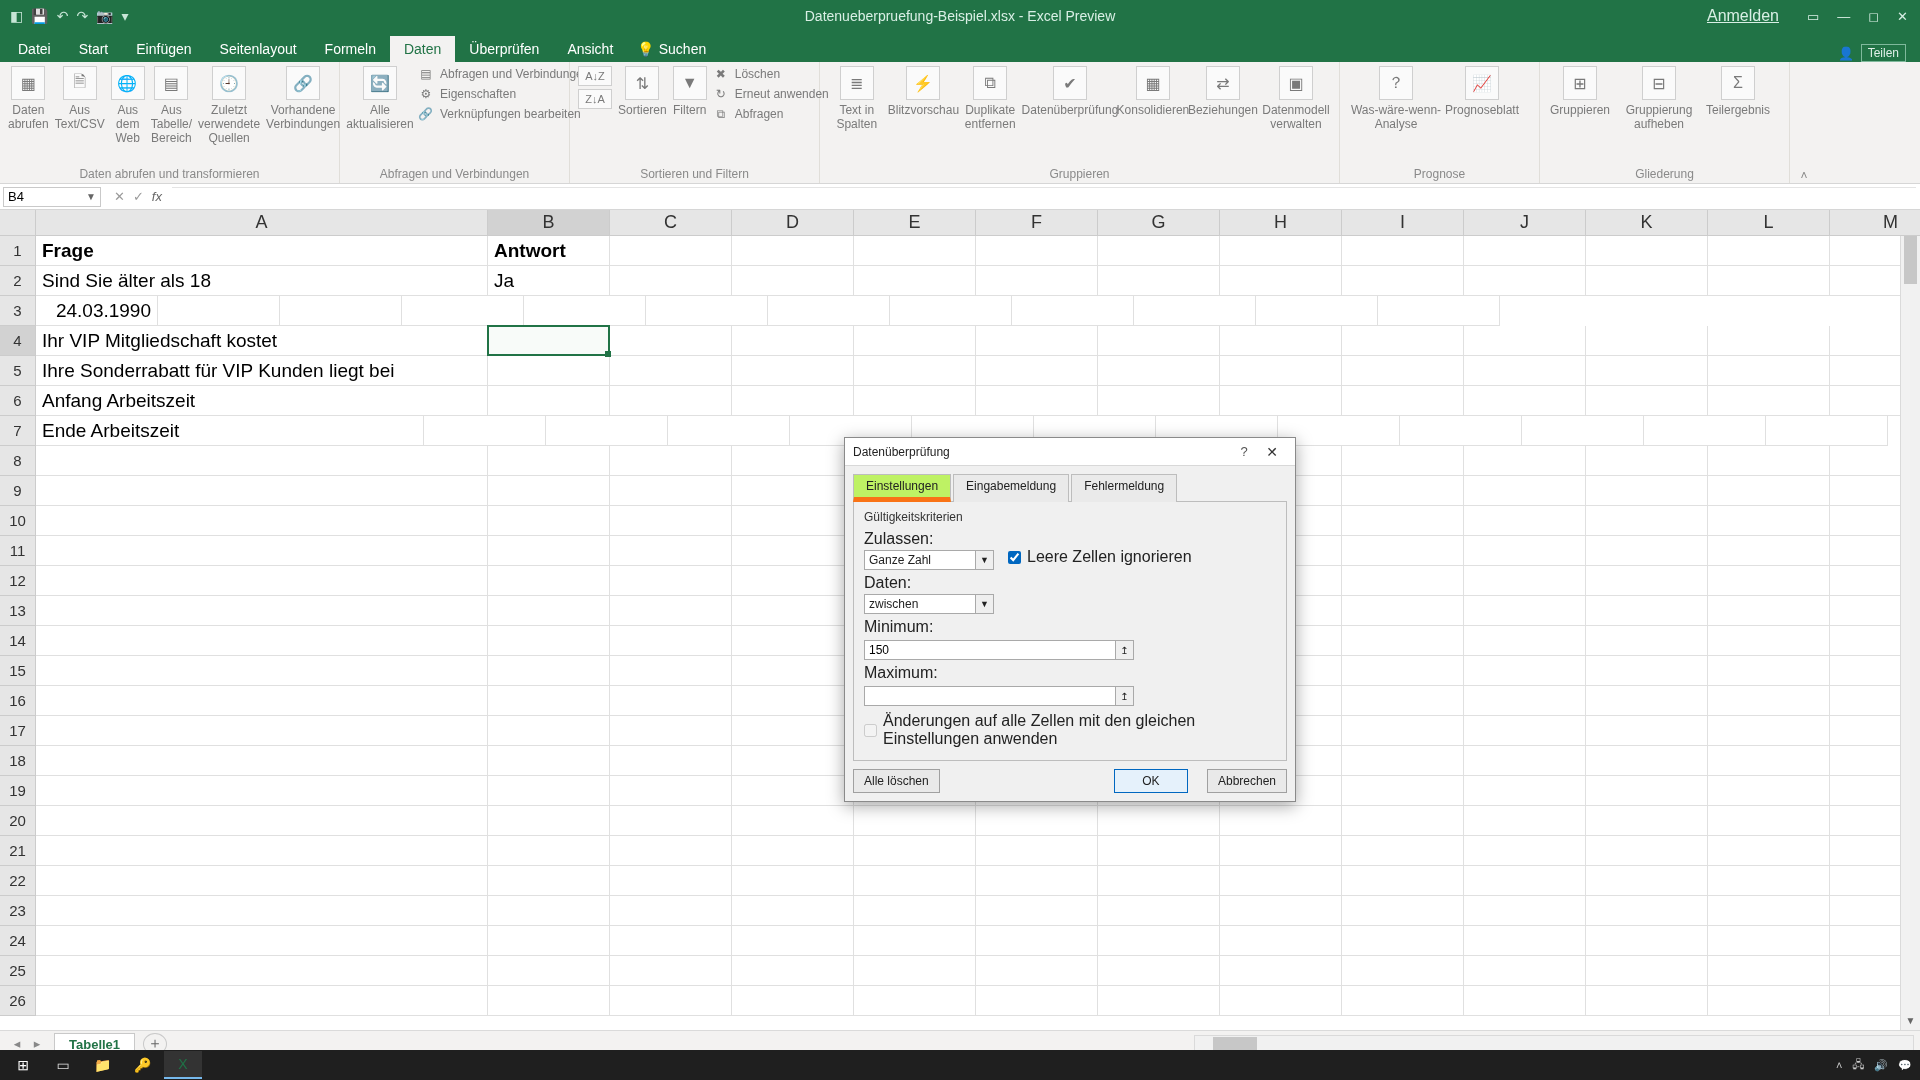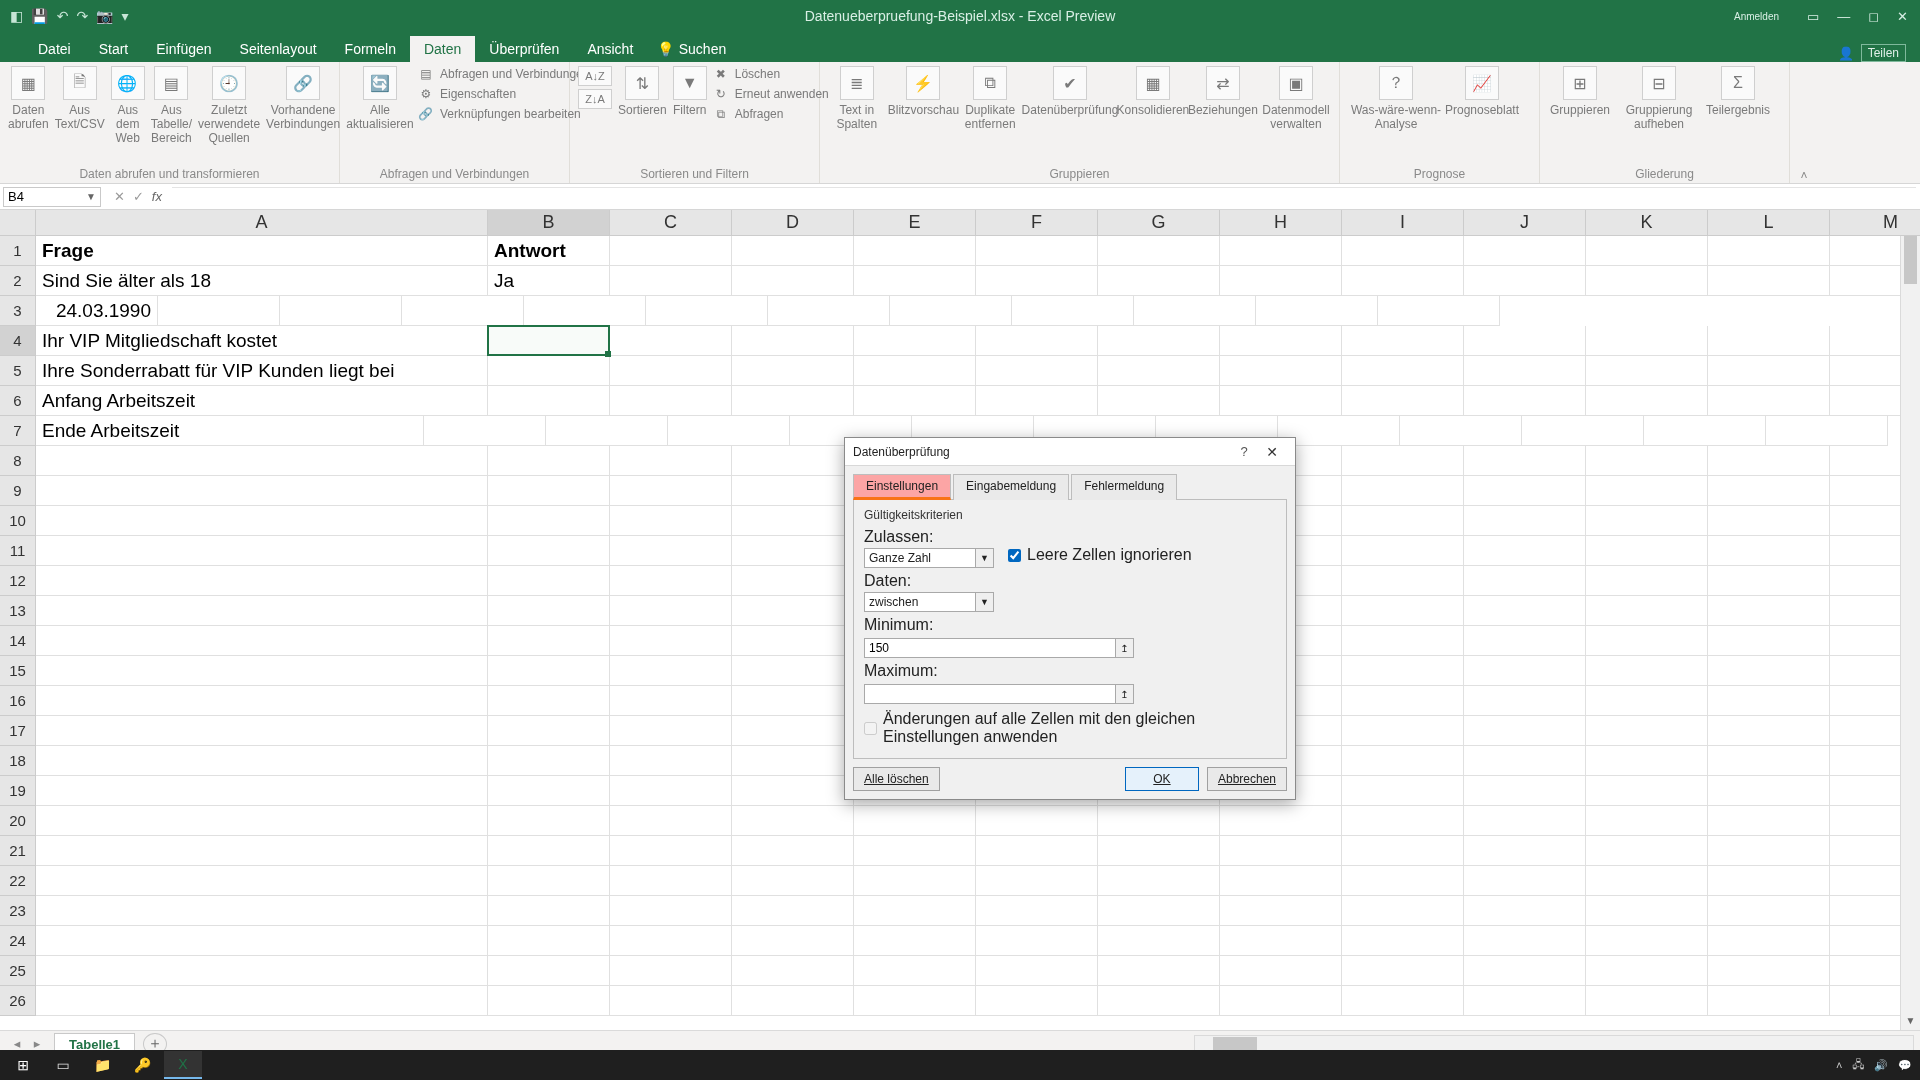--- a/index.html
+++ b/index.html
@@ -5,26 +5,26 @@
 * { box-sizing: border-box; margin: 0; padding: 0; font-family: "Segoe UI", Tahoma, sans-serif; }
 html, body { width: 1920px; height: 1080px; overflow: hidden; background: #fff; }
 body { transform-origin: top left; }
 
 
 .titlebar { height: 32px; background: #217346; color: #fff; display: flex; align-items: center; font-size: 13px; position: relative; }
 .titlebar .qa { display: flex; align-items: center; gap: 8px; padding-left: 10px; color: #c8e6d7; }
 .titlebar .qa span { font-size: 14px; }
 .titlebar .doc { position: absolute; left: 50%; transform: translateX(-50%); color: #d9efe5; font-size: 14px; }
 .titlebar .right { margin-left: auto; display: flex; align-items: center; gap: 18px; padding-right: 12px; color: #d9efe5; }
-.titlebar .right .b { font-size: 10px; }
+.titlebar .right .b { font-size: 16px; text-decoration: underline; }
 .win-ctl { display:flex; gap:18px; padding-left:10px;}
 .win-ctl span{font-size:13px;}
 
 
-.ribbon-tabs { height: 30px; background: #217346; display: flex; align-items: flex-end; padding-left: 24px; font-size: 14px; color: #fff; }
+.ribbon-tabs { height: 30px; background: #217346; display: flex; align-items: flex-end; padding-left: 4px; font-size: 14px; color: #fff; }
 .ribbon-tabs .tab { padding: 5px 14px; cursor: pointer; background:transparent; color:#fff;}
 .ribbon-tabs .tab.active { background: #f3f2f1; color: #217346; }
 .ribbon-tabs .search { display:flex; align-items:center; gap:4px; padding:5px 10px; color:#fff;}
 .ribbon-tabs .right-area{margin-left:auto; display:flex; align-items:center; gap:6px; padding-right:14px; font-size:13px; color:#dfefe8;}
 .ribbon-tabs .share{border:1px solid #7fb99c; padding:1px 6px; font-size:12px;}
 
 
 .ribbon { height: 122px; background: #f3f2f1; border-bottom: 1px solid #d6d6d6; display: flex; color: #7a7a7a; }
 .ribbon .group { border-right: 1px solid #e0ded9; padding: 4px 8px 2px 8px; display:flex; flex-direction:column; justify-content:space-between;}
 .ribbon .group .items { display:flex; gap:6px; align-items:flex-start;}
@@ -85,35 +85,35 @@
 
 
 .dlg{position:absolute; left:844px; top:437px; width:452px; background:#f0f0f0; border:1px solid #8a8a8a; box-shadow:0 4px 16px rgba(0,0,0,.35); z-index:50; font-size:12px; color:#222;}
 .dlg .dtitle{height:28px; background:#fff; border-bottom:1px solid #d8d8d8; display:flex; align-items:center; padding:0 8px;}
 .dlg .dtitle .t{flex:1;}
 .dlg .dtitle .hb{width:26px; text-align:center; color:#555; font-size:13px;}
 .dlg .dtitle .cb{width:30px; text-align:center; color:#333; font-size:14px;}
 .dlg .body{padding:4px 8px 8px 8px; background:#f0f0f0;}
 .dlg .tabs{display:flex; border-bottom:1px solid #bdbdbd; margin-top:3px;}
 .dlg .dtab{padding:4px 12px; border:1px solid #bdbdbd; border-bottom:none; margin-right:2px; background:#eaeaea; position:relative; top:1px; cursor:pointer;}
-.dlg .dtab.active{background:#fca5a5; border-bottom:3px solid #f97316;}
+.dlg .dtab.active{background:#bef264; border-bottom:5px solid #f97316;}
 .dlg .panel{border:1px solid #bdbdbd; border-top:none; padding:8px 10px 12px 10px; background:#f0f0f0;}
 .dlg .gl{font-size:12px; color:#333; margin-bottom:6px;}
 .dlg .row{display:flex; align-items:center; gap:14px; margin-bottom:4px;}
 .dlg .col{display:flex; flex-direction:column; gap:2px;}
 .dlg label{font-size:16px;}
 .dlg .sel{display:flex;}
 .dlg .sel .v{width:112px; height:20px; border:1px solid #a9a9a9; background:#fff; padding:1px 4px; display:flex; align-items:center;}
 .dlg .sel .dd{width:18px; height:20px; border:1px solid #a9a9a9; border-left:none; background:#efefef; display:flex; align-items:center; justify-content:center; font-size:9px;}
 .dlg .cb-row{display:flex; align-items:center; gap:6px;}
 .dlg .cb-row input{accent-color:#0067c0;}
 .dlg .refbox{display:flex; margin-top:2px;}
 .dlg .refbox input{width:252px; height:20px; border:1px solid #a9a9a9; padding:1px 4px; font-size:12px;}
 .dlg .refbox .pick{width:18px; height:20px; border:1px solid #a9a9a9; border-left:none; background:#efefef; display:flex; align-items:center; justify-content:center; font-size:10px;}
-.dlg .bot{display:flex; align-items:center; gap:8px; margin-top:8px;text-decoration:underline;}
+.dlg .bot{display:flex; align-items:center; gap:19px; margin-top:8px;}
 .dlg .btn{min-width:74px; height:24px; border:1px solid #a0a0a0; background:#e9e9e9; display:flex; align-items:center; justify-content:center; cursor:pointer; padding:0 10px;}
 .dlg .btn.primary{border:1px solid #0067c0; background:#e5f1fb;}
 .dlg .bot .spacer{flex:1;}
 
 
 .taskbar{position:absolute; left:0; right:0; bottom:0; height:30px; background:#1f1f1f; display:flex; align-items:center; padding:0 4px; gap:2px;}
 .taskbar .tb{width:38px; height:28px; display:flex; align-items:center; justify-content:center; color:#ddd; font-size:14px;}
 .taskbar .tb.start{color:#fff;}
 .taskbar .tb.excel{background:#333; border-bottom:2px solid #76b9ed;}
 .taskbar .tray{margin-left:auto; display:flex; align-items:center; gap:10px; color:#ccc; font-size:11px; padding-right:4px;}

